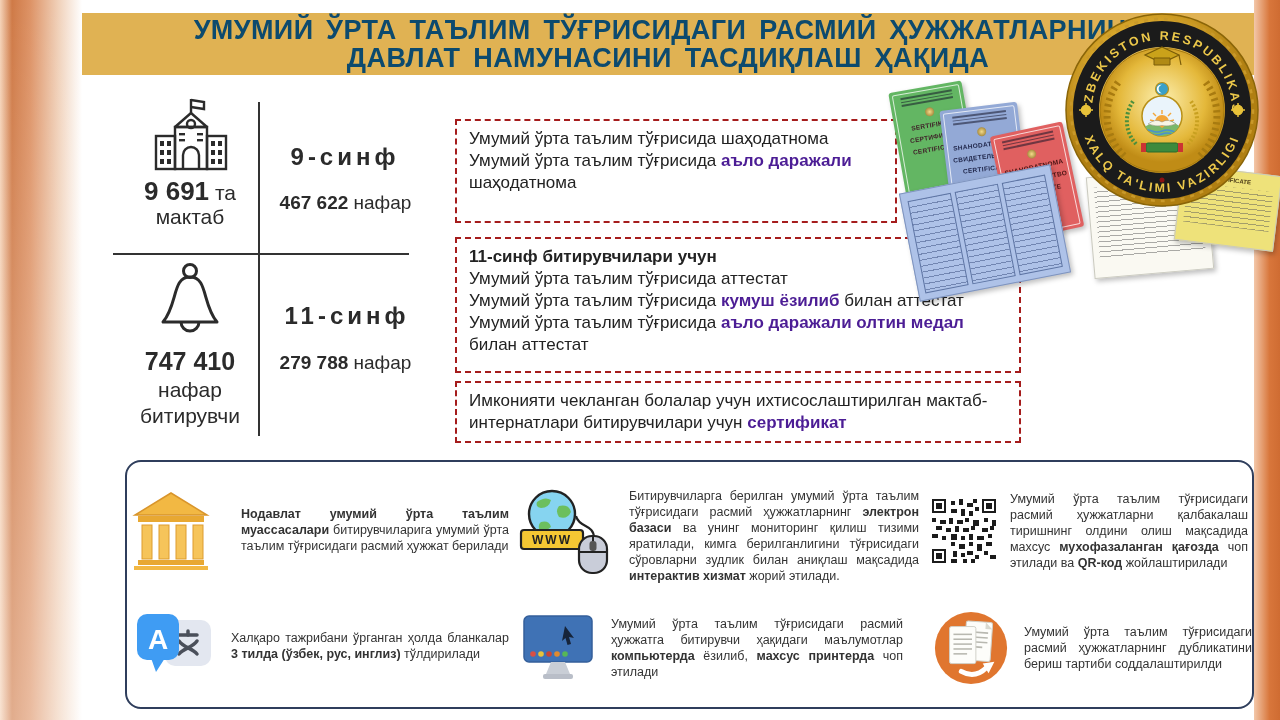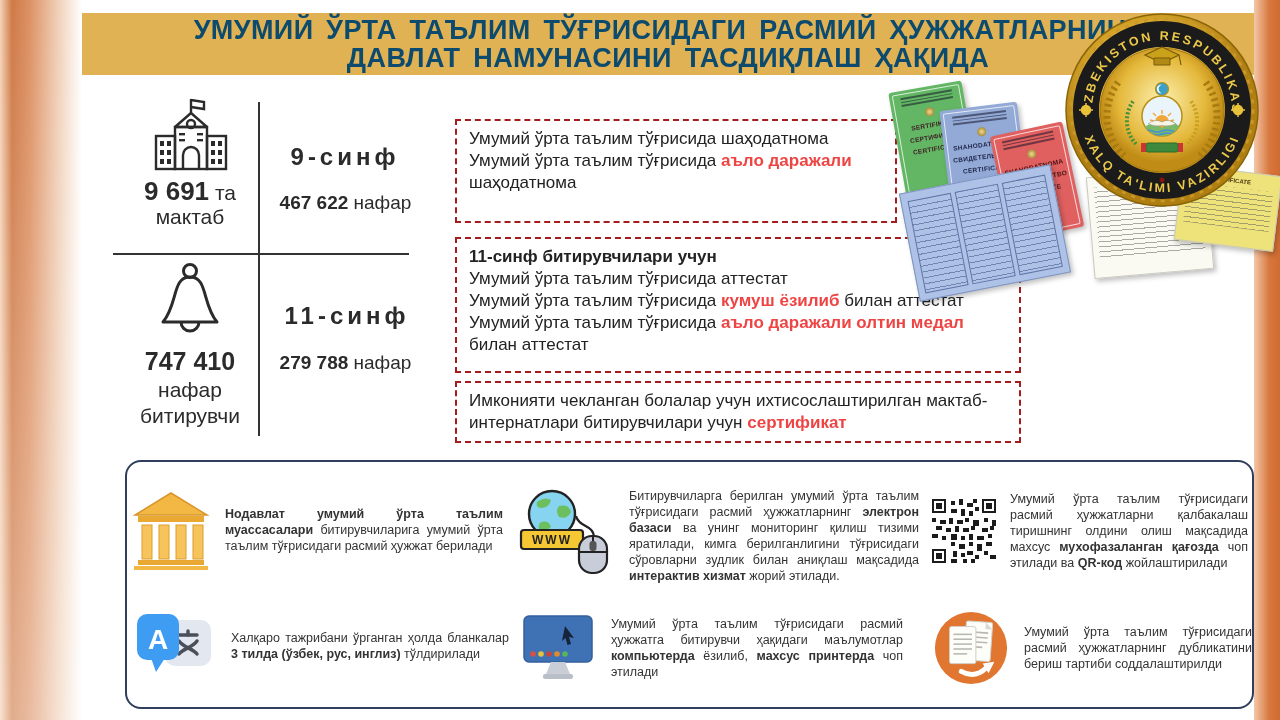--- a/index.html
+++ b/index.html
@@ -26,21 +26,21 @@
   .hline{position:absolute;left:113px;top:253px;width:296px;height:2px;background:#333;}
   .stat-text{position:absolute;text-align:center;}
   .num{font-weight:bold;}
   .icon-wrap{position:absolute;}
 
   
   .dbox{position:absolute;border:2px dashed #a51c1c;background:transparent;z-index:1;
     padding:7px 12px;font-size:17px;line-height:22px;color:#222;}
   .dbox p{margin:0;}
   .seg-b{font-weight:bold;}
-  .seg-r{font-weight:bold;color:#ef4444;}
+  .seg-r{font-weight:bold;color:#4c1d95;}
 
   
   .certs{position:absolute;inset:0;z-index:2;}
   .booklet{position:absolute;border-radius:3px;box-shadow:2px 3px 5px rgba(0,0,0,.25);
     display:flex;flex-direction:column;align-items:center;padding-top:5px;}
   .bk-inner{position:absolute;inset:3px;border:1px solid rgba(255,255,255,.75);border-radius:2px;pointer-events:none;}
   .bk-hline{width:70%;height:1.5px;background:rgba(20,20,40,.55);margin-top:2px;}
   .bk-seal{width:9px;height:9px;border-radius:50%;margin-top:5px;background:radial-gradient(#f4dc8a,#8a6a20);}
   .bk-title{font-size:6.5px;font-weight:bold;letter-spacing:.3px;margin-top:5px;color:#40222a;text-align:center;}
   .sheet{position:absolute;box-shadow:2px 3px 5px rgba(0,0,0,.25);background:#aec2e8;border:1px solid #7e93bd;}
@@ -281,21 +281,21 @@
           <g fill="#f6c45a" stroke="#dd9c2e" stroke-width="1">
             <rect x="11" y="36" width="10" height="34"></rect>
               <rect x="28" y="36" width="10" height="34"></rect>
             <rect x="45" y="36" width="10" height="34"></rect>
               <rect x="62" y="36" width="10" height="34"></rect>
           </g>
           <rect x="7" y="71" width="66" height="5" fill="#e8a832"></rect>
           <rect x="3" y="77" width="74" height="4" fill="#f2b843"></rect>
         </svg>
       </div>
-      <div class="ptext" style="width:278px;"><span class="seg-b">Нодавлат умумий ўрта таълим муассасалари</span><span> битирувчиларига умумий ўрта таълим тўғрисидаги расмий ҳужжат берилади</span></div>
+      <div class="ptext" style="width:278px;margin-left:16px;"><span class="seg-b">Нодавлат умумий ўрта таълим муассасалари</span><span> битирувчиларига умумий ўрта таълим тўғрисидаги расмий ҳужжат берилади</span></div>
     </div>
 
     <div class="pitem" style="left:392px;top:8px;width:400px;height:122px;">
       <div class="picon">
         <svg width="96" height="90" viewBox="0 0 96 90">
           <path d="M75,52 C75,38 60,42 57,30" fill="none" stroke="#222" stroke-width="2.2"></path>
           <circle cx="33" cy="28" r="23" fill="#86d4f0" stroke="#222" stroke-width="2.4"></circle>
           <g fill="#6cbf5e">
             <path d="M18,16 q8,-6 14,-2 q-2,8 -10,8 q-6,-1 -4,-6 Z"></path>
             <path d="M40,20 q10,-2 12,6 q-4,8 -12,5 q-4,-6 0,-11 Z"></path>

